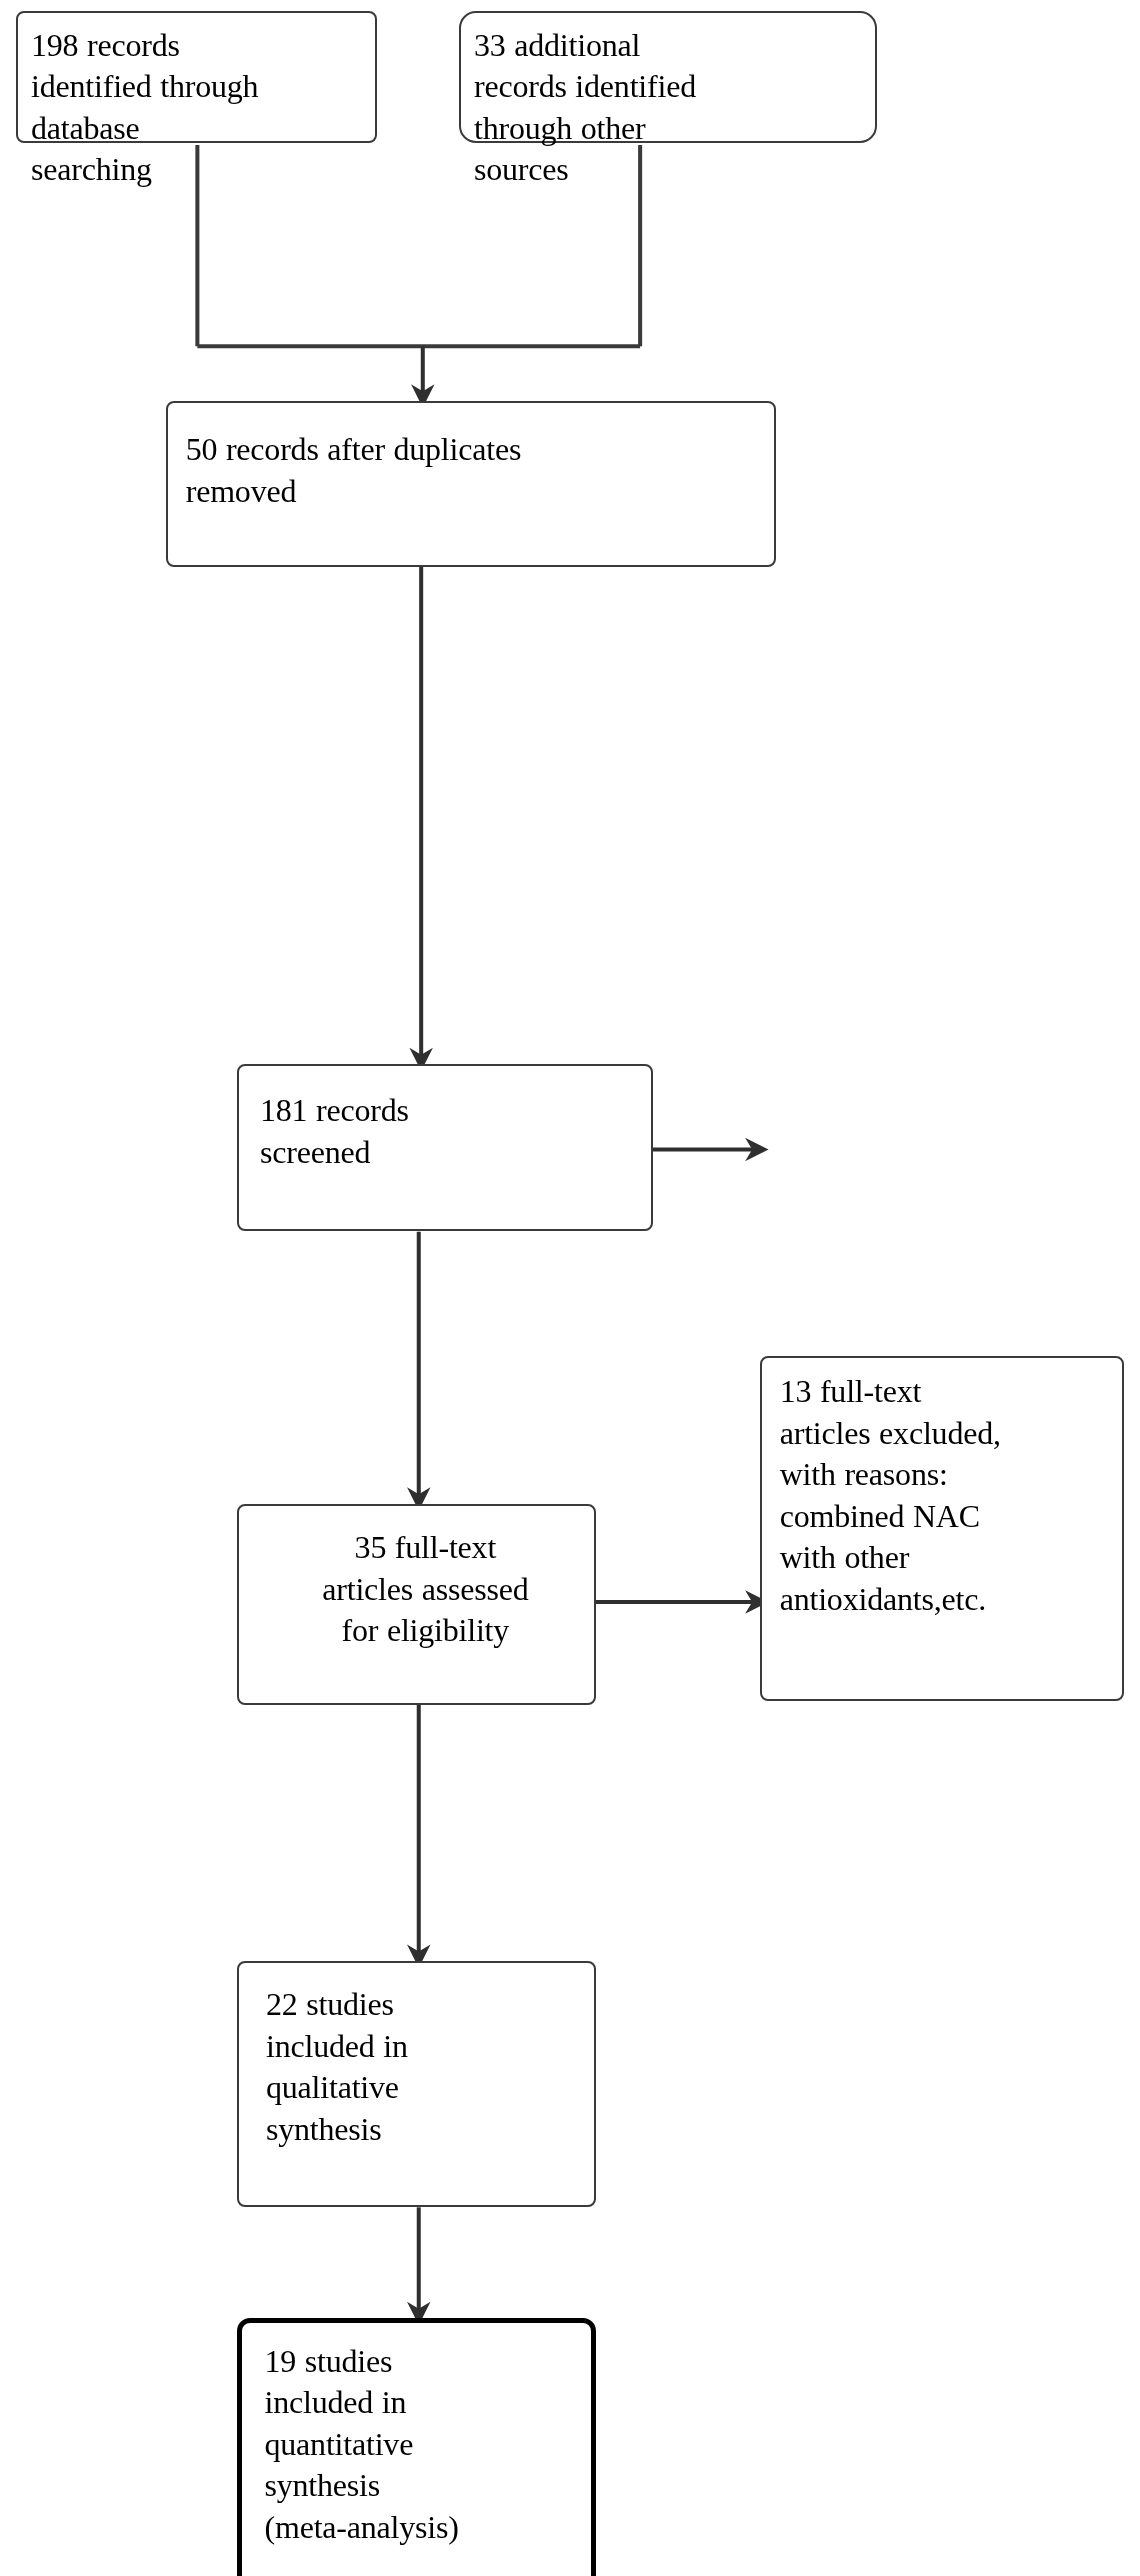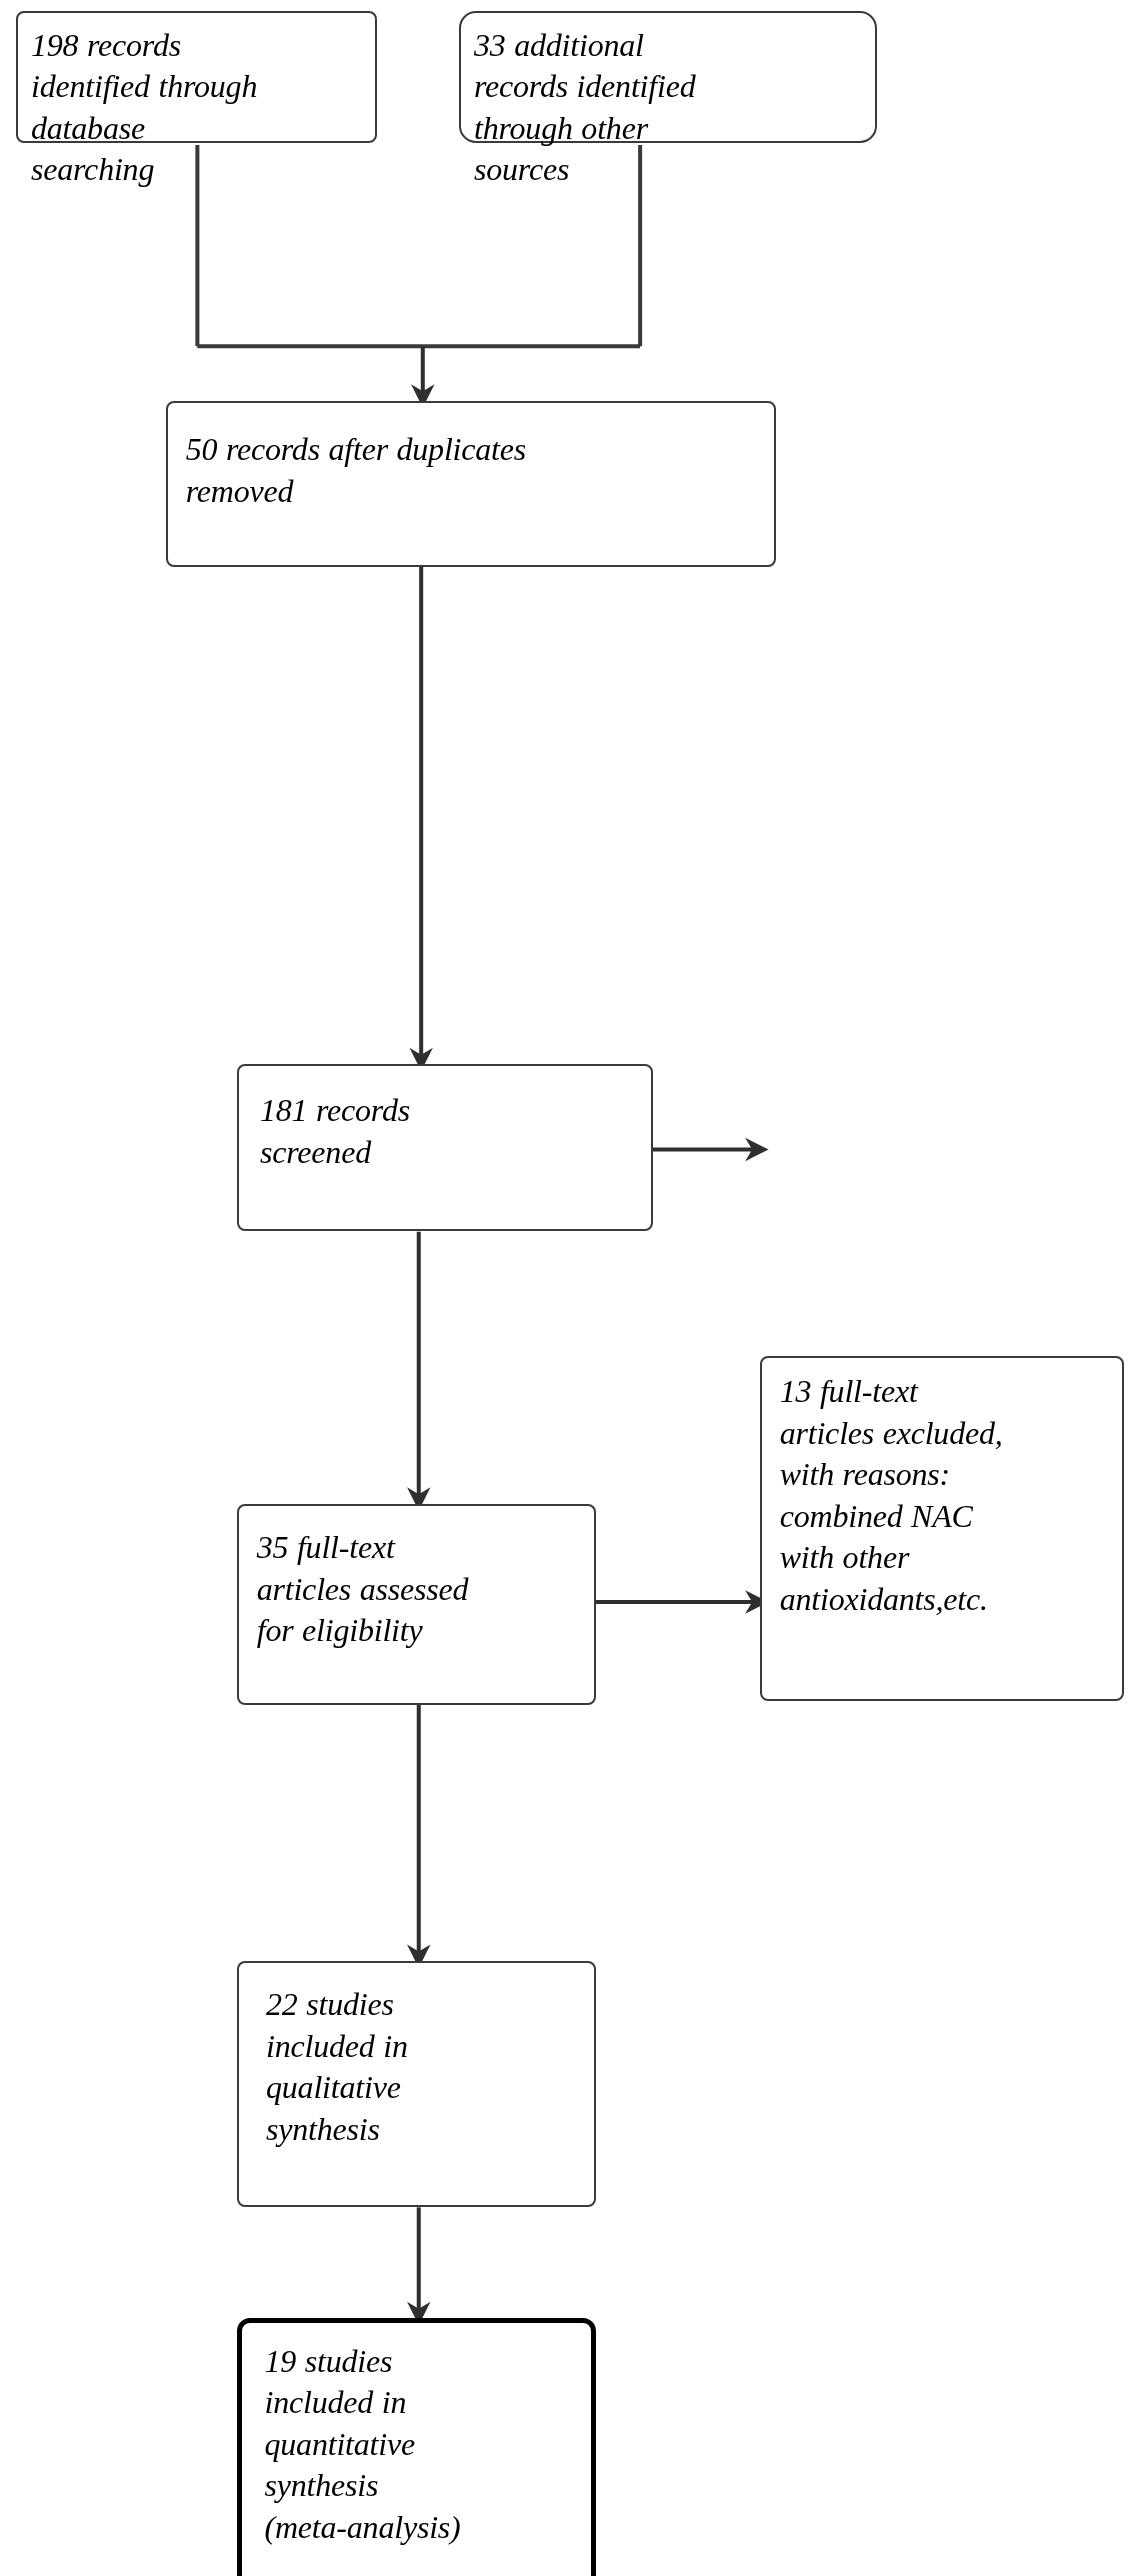--- a/index.html
+++ b/index.html
@@ -26,21 +26,20 @@
   .node {
     position: absolute;
     box-sizing: border-box;
     background: #ffffff;
     border: 2.4px solid #3a3a3a;
     border-radius: 8px;
     color: #000000;
     line-height: 1.30;
     letter-spacing: -0.2px;
     word-spacing: 0.8px;
-    font-style: italic;
   }
   .node .txt {
     display: block;
     white-space: pre-line;
   }
   
   #node-db {
     left: 16px;  top: 11.3px;  width: 361px;  height: 132px;
     font-size: 32px;
     padding: 11.3px 0 0 13px;
@@ -59,20 +58,21 @@
   }
   #node-screened {
     left: 237px; top: 1064px; width: 416px; height: 167px;
     font-size: 32px;
     padding: 24px 0 0 21px;
   }
   #node-fulltext {
     left: 237px; top: 1504px; width: 359px; height: 201px;
     font-size: 32px;
     padding: 21px 0 0 17.7px;
+    text-align: center;
   }
   #node-qual {
     left: 237px; top: 1961px; width: 359px; height: 246px;
     font-size: 32px;
     padding: 21px 0 18px 27px;
   }
   #node-quant {
     left: 237px; top: 2318px; width: 359px; height: 271px;
     font-size: 32px;
     padding: 17.7px 0 0 22.5px;

